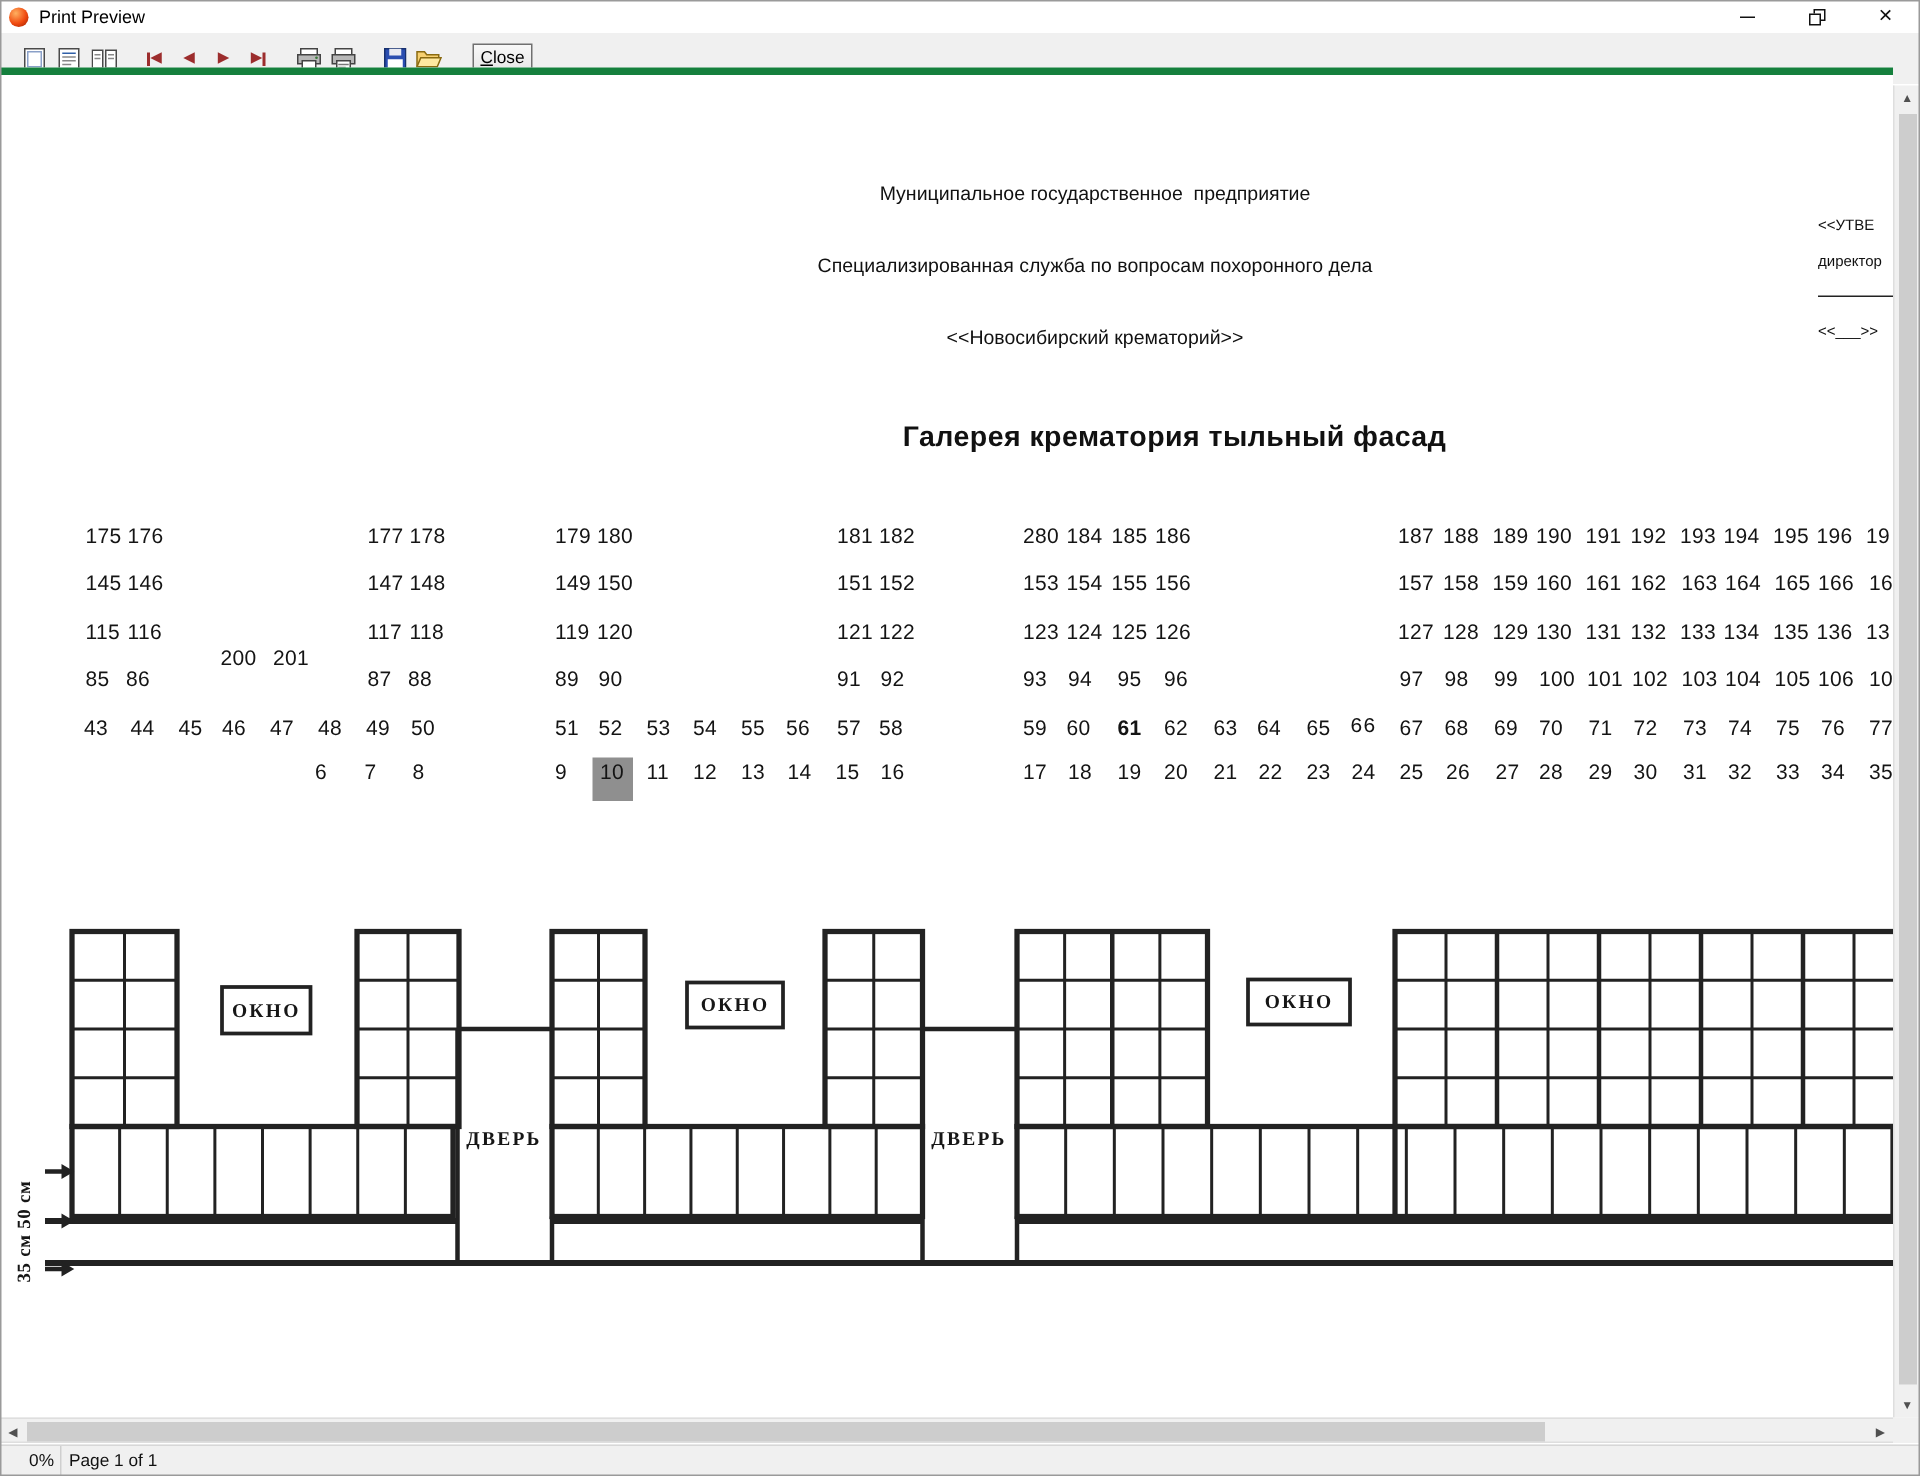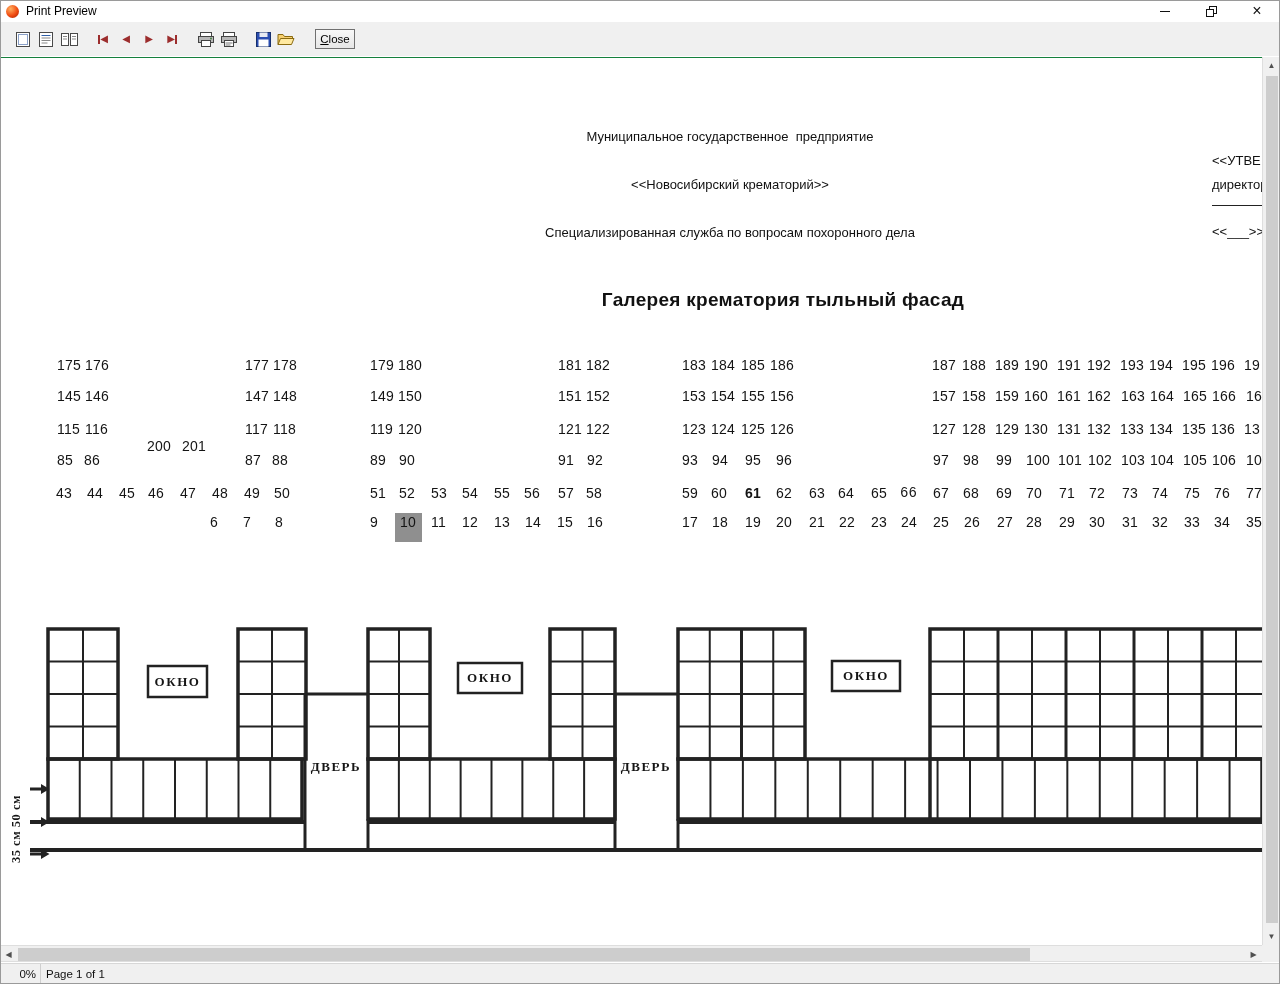--- a/index.html
+++ b/index.html
@@ -25,24 +25,24 @@
     display:flex;align-items:center;padding-left:12px}
   .tgroup{display:flex;gap:1px;margin-right:12px}
   .tbtn{width:22px;height:20px;border:0;background:transparent;display:flex;align-items:center;justify-content:center;padding:0}
   .nav-glyph{color:#9c2d2d;font-size:10px;line-height:1}
   .nav-bar{display:inline-block;width:2px;height:9px;background:#9c2d2d}
   .close-btn{margin-left:6px;width:40px;height:20px;font-size:11.5px;font-family:"Liberation Sans",sans-serif;
     background:linear-gradient(#f8f8f8,#e6e6e6);border:1px solid #707070;color:#000}
   .close-btn .accel{text-decoration:underline}
 
   
-  .preview{position:absolute;left:0;top:57px;width:1262px;height:888px;background:#fff;overflow:hidden;
-    border-top:1px solid #15803d}
+  .preview{position:absolute;left:0;top:45px;width:1262px;height:888px;background:#fff;overflow:hidden;
+    border-top:5px solid #15803d}
   .org-block{position:absolute;left:400px;top:39px;width:660px;text-align:center;font-size:13px;line-height:16px;white-space:pre}
-  .approval{position:absolute;left:1212px;top:95px;font-size:13px;white-space:nowrap}
+  .approval{position:absolute;left:1212px;top:95px;font-size:10px;white-space:nowrap}
   .approval .a-line{height:24px}
   .sig-line{width:52px;border-top:1.5px solid #222;margin-top:4px}
   .a-date{margin-top:18px}
   .doc-title{position:absolute;left:152px;top:231px;width:1262px;text-align:center;
     font-size:19px;font-weight:bold;letter-spacing:0.3px}
   .num{position:absolute;font-size:14px;letter-spacing:0.2px;white-space:pre;color:#141414;line-height:15px}
   .hl{background:#8f8f8f;margin:-2px 0 0 -5px;padding:2px 6px 12px 5px}
 
   
   #facade{position:absolute;left:0;top:561px;width:1262px;height:262px}
@@ -171,43 +171,43 @@
     </button>
   </div>
 
   <button class="close-btn"><span class="accel">C</span><span>lose</span></button>
 </div>
 
 <div class="preview">
 
   <div class="org-block">
     <div>Муниципальное государственное  предприятие</div>
+    <div>Специализированная служба по вопросам похоронного дела</div>
     <div>&lt;&lt;Новосибирский крематорий&gt;&gt;</div>
-    <div>Специализированная служба по вопросам похоронного дела</div>
   </div>
 
   <div class="approval">
     <div class="a-line">&lt;&lt;УТВЕ</div>
     <div class="a-line">директор</div>
     <div class="sig-line"></div>
     <div class="a-date">&lt;&lt;___&gt;&gt;</div>
   </div>
 
   <div class="doc-title">Галерея крематория тыльный фасад</div>
 
   <div>
       <span class="num" style="left: 57px; top: 300px;">175</span>
       <span class="num" style="left: 85px; top: 300px;">176</span>
       <span class="num" style="left: 245px; top: 300px;">177</span>
       <span class="num" style="left: 273px; top: 300px;">178</span>
       <span class="num" style="left: 370px; top: 300px;">179</span>
       <span class="num" style="left: 398px; top: 300px;">180</span>
       <span class="num" style="left: 558px; top: 300px;">181</span>
       <span class="num" style="left: 586px; top: 300px;">182</span>
-      <span class="num" style="left: 682px; top: 300px;">183</span>
+      <span class="num" style="left: 682px; top: 300px;">280</span>
       <span class="num" style="left: 711px; top: 300px;">184</span>
       <span class="num" style="left: 741px; top: 300px;">185</span>
       <span class="num" style="left: 770px; top: 300px;">186</span>
       <span class="num" style="left: 932px; top: 300px;">187</span>
       <span class="num" style="left: 962px; top: 300px;">188</span>
       <span class="num" style="left: 995px; top: 300px;">189</span>
       <span class="num" style="left: 1024px; top: 300px;">190</span>
       <span class="num" style="left: 1057px; top: 300px;">191</span>
       <span class="num" style="left: 1087px; top: 300px;">192</span>
       <span class="num" style="left: 1120px; top: 300px;">193</span>

